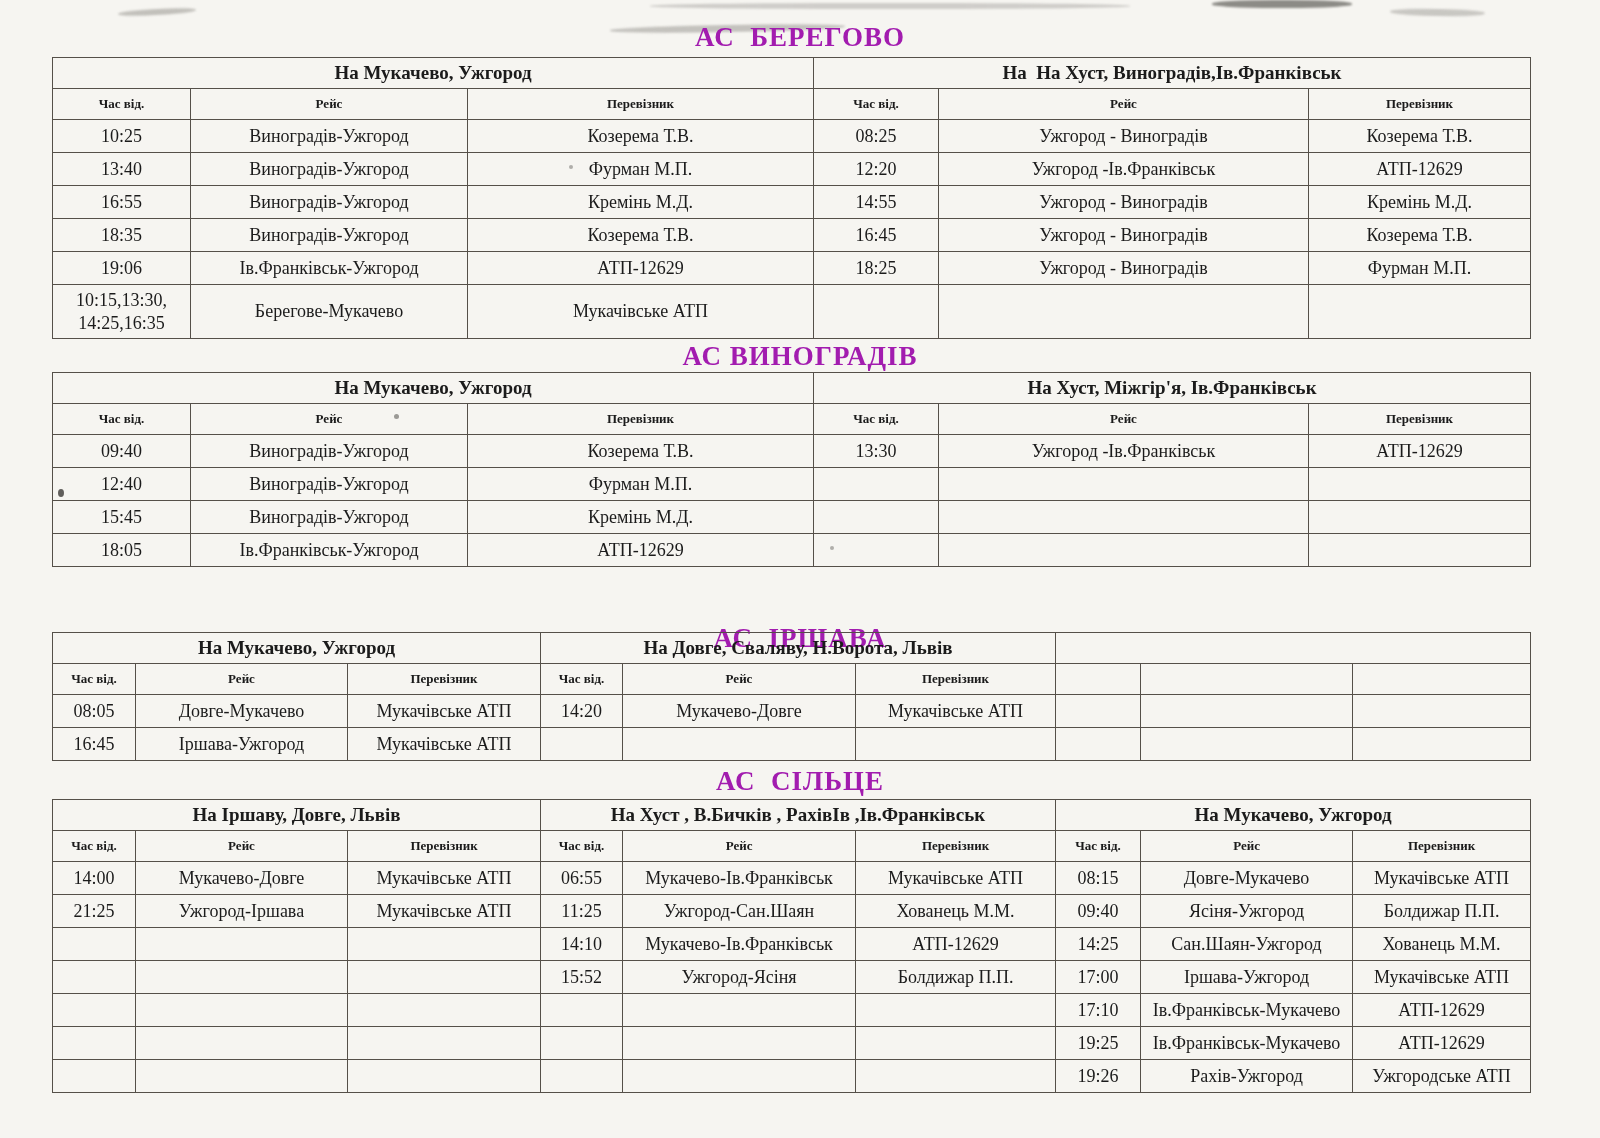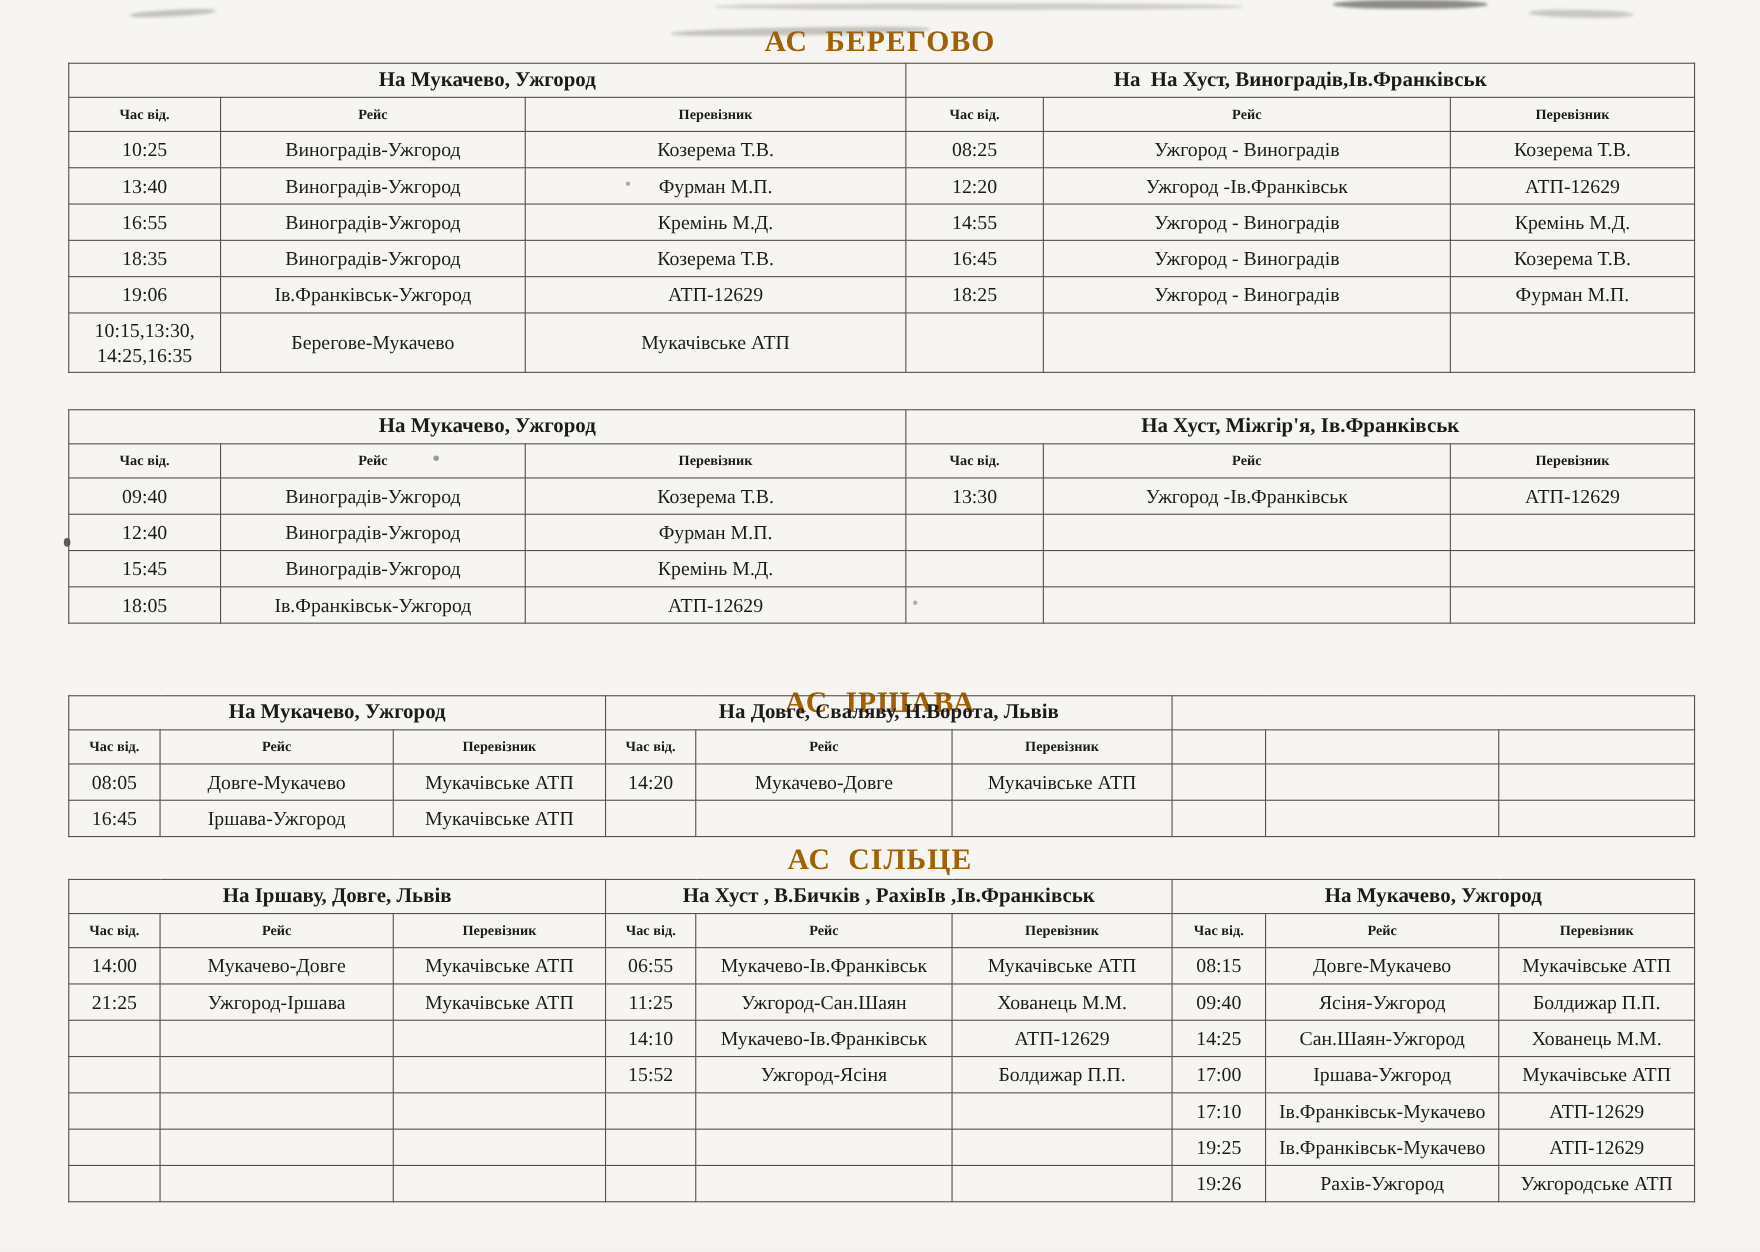--- a/index.html
+++ b/index.html
@@ -9,24 +9,24 @@
   }
   .page {
     position:relative; width:1600px; height:1138px;
     background:#f6f5f1;
     font-family:"Liberation Serif","DejaVu Serif",serif;
     color:#1b1b1b;
   }
   .station-title {
     position:absolute; left:0; width:100%;
     text-align:center; font-weight:bold; font-size:27px;
-    letter-spacing:1px; white-space:pre; color:#a16207;
+    letter-spacing:1px; white-space:pre; color:#a21caf;
   }
   table.tt {
-    position:absolute; left:62px; width:1478px;
+    position:absolute; left:52px; width:1478px;
     border-collapse:collapse; table-layout:fixed;
     background:transparent;
     font-family:Liberation Serif, serif;
   }
   .tt th, .tt td {
     border:1px solid #555049;
     padding:0 4px; text-align:center; vertical-align:middle;
     overflow:hidden;
   }
   .tt .group-head  { font-size:19px; font-weight:bold; height:30px; white-space:pre; }
@@ -127,20 +127,21 @@
 14:25,16:35</td>
           <td class="route">Берегове-Мукачево</td>
           <td class="carrier">Мукачівське АТП</td>
           <td class="time"></td>
           <td class="route"></td>
           <td class="carrier"></td>
         </tr>
       </tbody>
     </table>
 
+  <div class="station-title" style="top:341px;">АС ВИНОГРАДІВ</div>
   <table class="tt" style="top:372px;">
       <colgroup>
         <col style="width: 138px;">
         <col style="width: 277px;">
         <col style="width: 346px;">
         <col style="width: 125px;">
         <col style="width: 370px;">
         <col style="width: 222px;">
       </colgroup>
       <thead>

